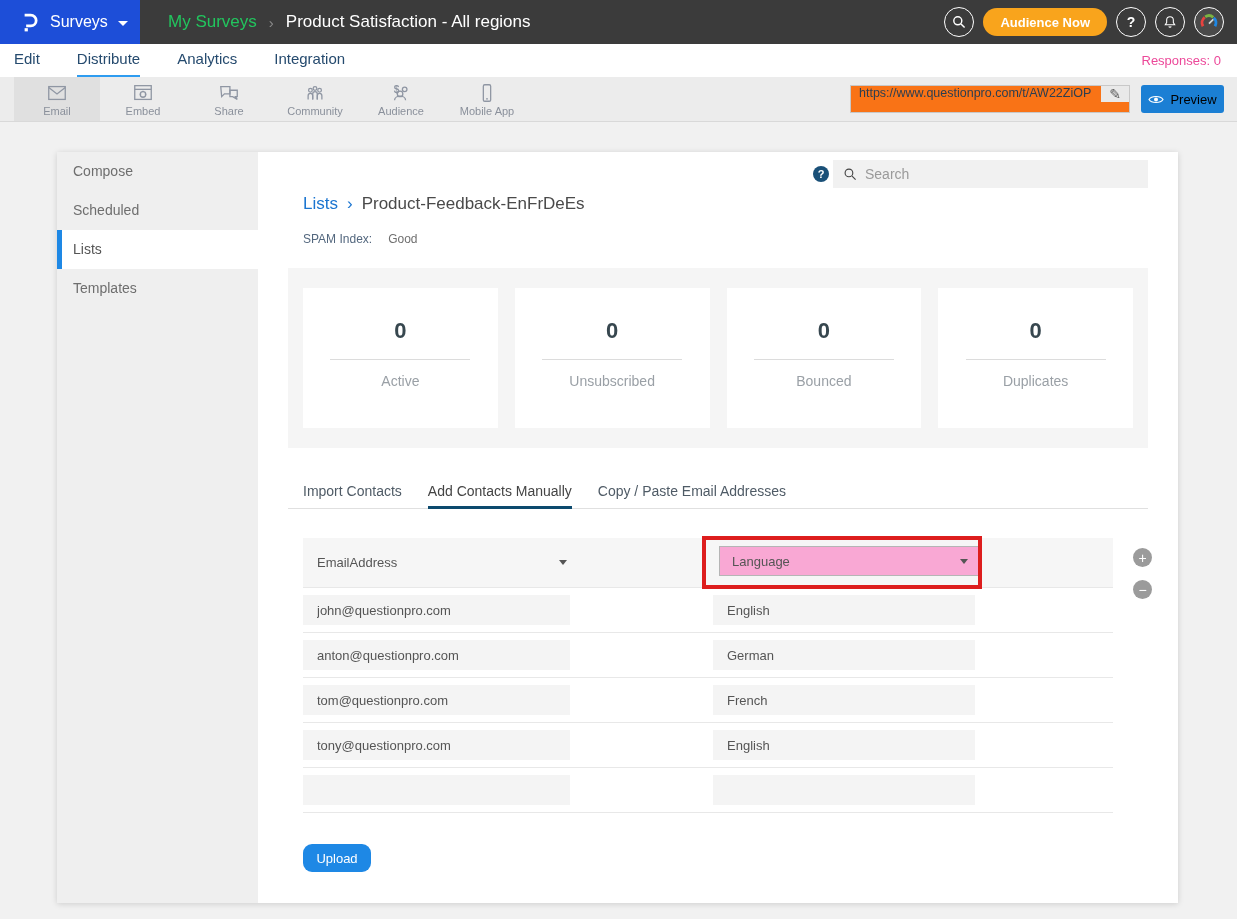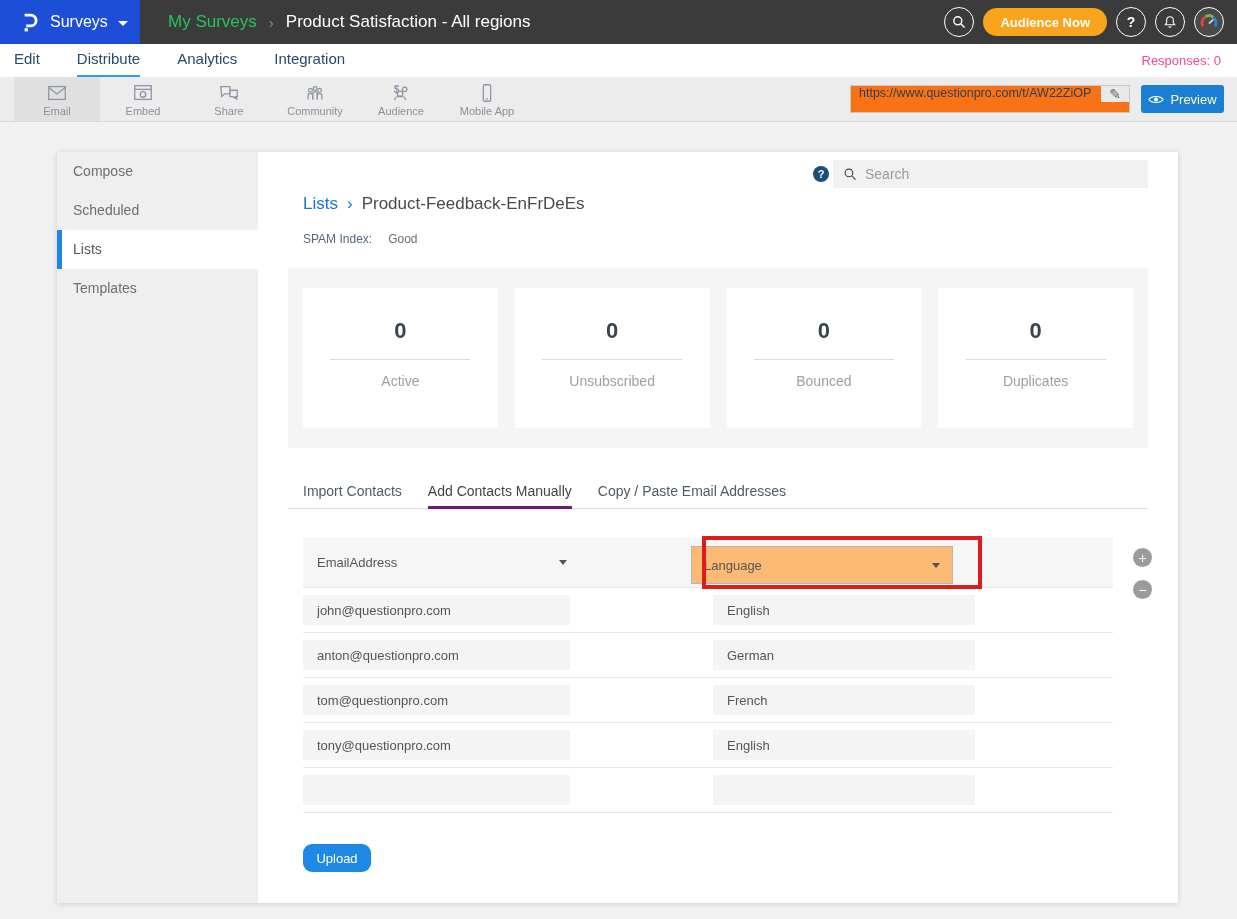--- a/index.html
+++ b/index.html
@@ -31,21 +31,21 @@
   .responses { margin-left:auto; margin-right:16px; color:#ec4899; font-size:13px; }
   
   .toolbar { position:absolute; left:0; top:77px; width:1237px; height:45px; background:#ececec; border-bottom:1px solid #d9d9d9; }
   .channels { position:absolute; left:14px; top:0; height:44px; display:flex; }
   .channel { width:86px; display:flex; flex-direction:column; align-items:center; justify-content:center; color:#8a909b; font-size:11px; cursor:pointer; gap:1px; }
   .channel.active { background:#e0e0e0; }
   .channel svg { stroke:#8f96a3; fill:none; stroke-width:1.4; }
   .url-field { position:absolute; left:850px; top:8px; width:280px; height:28px; background:#f97316; border:1px solid #c8c8c8; display:flex; align-items:flex-start; }
   .url-field input { flex:1; border:none; outline:none; background:transparent; font-size:12.5px; color:#2c3e50; padding:0 8px; font-family:inherit; }
   .url-pencil { width:28px; display:flex; align-items:center; justify-content:center; background:#e9e9e9; color:#555; font-size:14px; cursor:pointer; }
-  .preview-btn { position:absolute; left:1141px; top:8px; width:83px; height:28px; background:#1b7fd4; border:none; border-radius:3px; color:#fef9c3; font-size:13px; display:flex; align-items:center; justify-content:center; gap:6px; cursor:pointer; font-family:inherit; }
+  .preview-btn { position:absolute; left:1141px; top:8px; width:83px; height:28px; background:#1b7fd4; border:none; border-radius:3px; color:#000000; font-size:13px; display:flex; align-items:center; justify-content:center; gap:6px; cursor:pointer; font-family:inherit; }
   
   .card { position:absolute; left:57px; top:152px; width:1121px; height:751px; background:#fff; box-shadow:0 1px 6px rgba(0,0,0,0.15); }
   .sidebar { position:absolute; left:0; top:0; width:201px; height:751px; background:#efefef; padding-top:0; }
   .side-item { height:39px; line-height:39px; padding-left:16px; font-size:14px; color:#6e6e6e; cursor:pointer; }
   .side-item.active { background:#fff; border-left:5px solid #1e88e5; padding-left:11px; color:#555; }
   .content { position:absolute; left:201px; top:0; width:920px; height:751px; }
   .help-dot { position:absolute; left:555px; top:14px; width:16px; height:16px; border-radius:50%; background:#1a5078; color:#fff; font-size:11px; font-weight:bold; display:flex; align-items:center; justify-content:center; cursor:pointer; }
   .search-box { position:absolute; left:575px; top:8px; width:315px; height:28px; background:#f1f1f1; display:flex; align-items:center; padding:0 10px; gap:8px; }
   .search-box svg { stroke:#444; fill:none; stroke-width:1.6; flex:none; }
   .search-box input { flex:1; border:none; outline:none; background:transparent; font-size:14px; color:#555; font-family:inherit; }
@@ -57,28 +57,28 @@
   .spam { position:absolute; left:45px; top:80px; font-size:12px; }
   .spam .spam-label { color:#53677e; }
   .spam .spam-value { color:#6f6f6f; margin-left:16px; }
   .stats-panel { position:absolute; left:30px; top:116px; width:860px; height:180px; background:#f5f5f5; display:flex; gap:17px; padding:20px 15px; }
   .stat-card { width:196px; height:140px; background:#fff; display:flex; flex-direction:column; align-items:center; }
   .stat-value { margin-top:30px; font-size:22px; font-weight:bold; color:#37474f; }
   .stat-divider { width:140px; height:1px; background:#dcdcdc; margin-top:15px; }
   .stat-label { margin-top:13px; font-size:14px; color:#9aa0a6; }
   .ctabs { position:absolute; left:30px; top:328px; width:860px; height:29px; border-bottom:1px solid #e0e0e0; display:flex; gap:26px; padding-left:15px; }
   .ctab { font-size:14px; color:#4f5b66; height:29px; line-height:22px; cursor:pointer; }
-  .ctab.active { border-bottom:3px solid #701a75; color:#444; }
+  .ctab.active { border-bottom:3px solid #0c4a6e; color:#444; }
   
   .ctable { position:absolute; left:45px; top:386px; width:810px; }
   .thead { height:50px; background:#f6f6f6; position:relative; display:flex; align-items:center; border-bottom:1px solid #e8e8e8; }
   .sel-email { margin-left:14px; width:250px; display:flex; justify-content:space-between; align-items:center; font-size:13px; color:#555; cursor:pointer; }
   .caret-gray { width:0; height:0; border-left:4px solid transparent; border-right:4px solid transparent; border-top:5px solid #555; }
   .red-box { position:absolute; left:399px; top:-2px; width:280px; height:53px; border:4px solid #dd1d1d; pointer-events:none; z-index:2; }
-  .sel-lang { position:absolute; left:388px; top:8px; width:262px; height:38px; background:#fdba74; border:1px solid #b5b5b5; display:flex; align-items:center; justify-content:space-between; padding:0 12px; font-size:13px; color:#555; cursor:pointer; }
+  .sel-lang { position:absolute; left:416px; top:8px; width:262px; height:30px; background:#f9a8d4; border:1px solid #b5b5b5; display:flex; align-items:center; justify-content:space-between; padding:0 12px; font-size:13px; color:#555; cursor:pointer; }
   .trow { height:45px; border-bottom:1px solid #e8e8e8; position:relative; }
   .trow input { position:absolute; top:7px; height:30px; background:#f4f4f4; border:none; outline:none; padding:0 14px; font-size:13px; color:#555; font-family:inherit; }
   .trow .in-email { left:0; width:267px; }
   .trow .in-lang { left:410px; width:262px; }
   .round-btn { position:absolute; width:19px; height:19px; border-radius:50%; background:#9b9b9b; color:#fff; font-size:14px; line-height:18px; text-align:center; cursor:pointer; border:none; font-family:inherit; padding:0; }
   .add-btn { left:875px; top:396px; }
   .remove-btn { left:875px; top:428px; }
   .upload-btn { position:absolute; left:45px; top:692px; width:68px; height:28px; background:#1e88e5; border:none; border-radius:9px; color:#fff; font-size:13px; cursor:pointer; font-family:inherit; }
 </style>
 </head>

